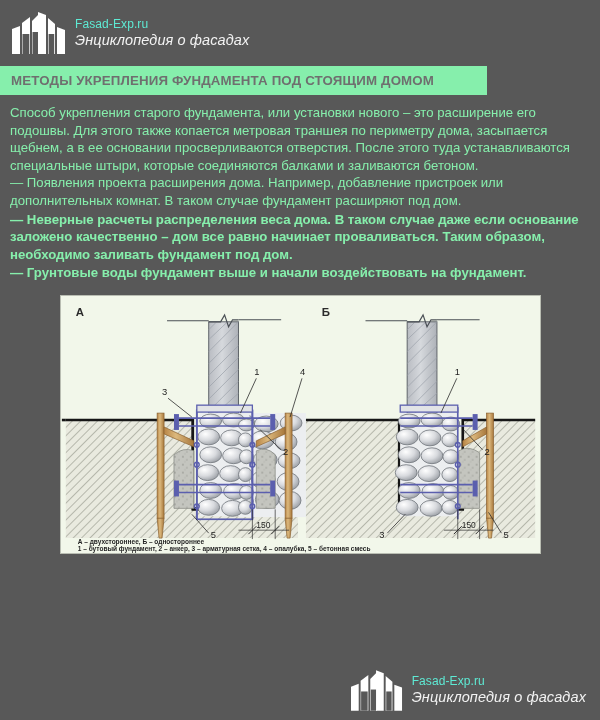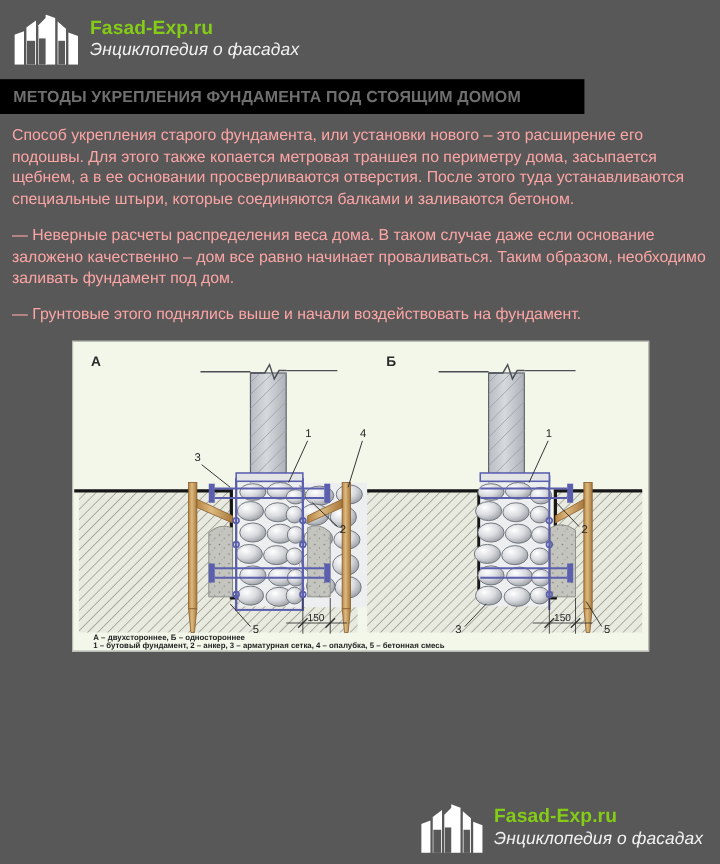--- a/index.html
+++ b/index.html
@@ -14,49 +14,49 @@
   
   .topbar {
     height: 66px;
     display: flex;
     align-items: center;
     padding-left: 12px;
   }
   .logo-wrap { display: flex; align-items: center; gap: 9px; }
   .logo-mark { width: 54px; height: 42px; display:block; flex: 0 0 auto; }
   .logo-text { line-height: 1.18; }
-  .logo-line1 { font-size: 16px; color: #84cc16; letter-spacing: .1px; font-weight: bold;}
+  .logo-line1 { font-size: 12px; color: #5eead4; letter-spacing: .1px;}
   .logo-line2 { font-size: 14.5px; color: #f2f2f2; letter-spacing: .1px; font-style: italic;}
 
   
   .titleband {
     width: 487px;
     height: 29px;
-    background: #000000;
+    background: #86efac;
     display: flex;
     align-items: center;
     padding-left: 11px;
   }
   .titleband .t {
     font-size: 13.3px;
     font-weight: bold;
     color: #6f6f6f;
     letter-spacing: .15px;
     white-space: nowrap;
   }
 
   
   .article {
     padding: 9px 10px 0 10px;
-    color: #fca5a5;
+    color: #86efac;
     font-size: 13.2px;
     line-height: 17.6px;
   }
   .article p { margin: 0; }
-  .article p.gap { margin-top: 13px; }
+  .article p.gap { margin-top: 1px; font-weight: bold; }
 
   
   .figure-area {
     position: relative;
     margin: 13px 0 0 60px;
     width: 481px;
     height: 259px;
     background: #f2f7ea;
     border: 1px solid #b9bdb2;
   }
@@ -106,22 +106,23 @@
       </div>
     </div>
   </div>
 
   <div class="titleband">
     <div class="t">МЕТОДЫ УКРЕПЛЕНИЯ ФУНДАМЕНТА ПОД СТОЯЩИМ ДОМОМ</div>
   </div>
 
   <div class="article">
     <p>Способ укрепления старого фундамента, или установки нового – это расширение его подошвы. Для этого также копается метровая траншея по периметру дома, засыпается щебнем, а в ее основании просверливаются отверстия. После этого туда устанавливаются специальные штыри, которые соединяются балками и заливаются бетоном.</p>
+    <p>— Появления проекта расширения дома. Например, добавление пристроек или дополнительных комнат. В таком случае фундамент расширяют под дом.</p>
     <p class="gap">— Неверные расчеты распределения веса дома. В таком случае даже если основание заложено качественно – дом все равно начинает проваливаться. Таким образом, необходимо заливать фундамент под дом.</p>
-    <p class="gap">— Грунтовые этого поднялись выше и начали воздействовать на фундамент.</p>
+    <p class="gap">— Грунтовые воды фундамент выше и начали воздействовать на фундамент.</p>
   </div>
 
   <div class="figure-area">
     <svg class="figure-svg" viewBox="0 0 481 259">
       <defs>
 
         <pattern id="soil" width="6" height="6" patternUnits="userSpaceOnUse" patternTransform="rotate(45)">
           <rect width="6" height="6" fill="#e9eadf"></rect>
           <line x1="0" y1="0" x2="0" y2="6" stroke="#8a8d80" stroke-width="1.1"></line>
         </pattern>

